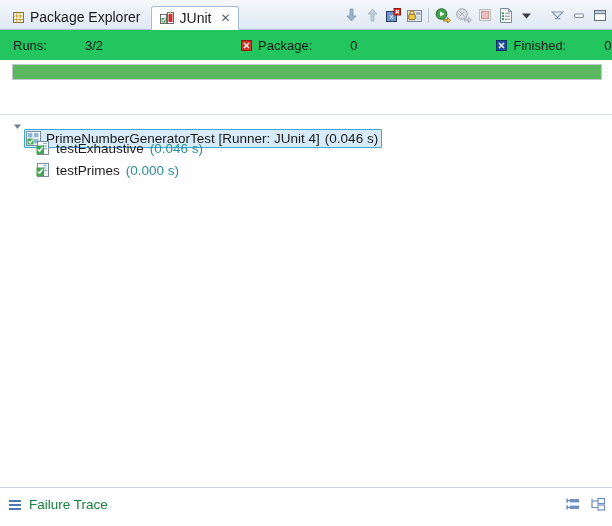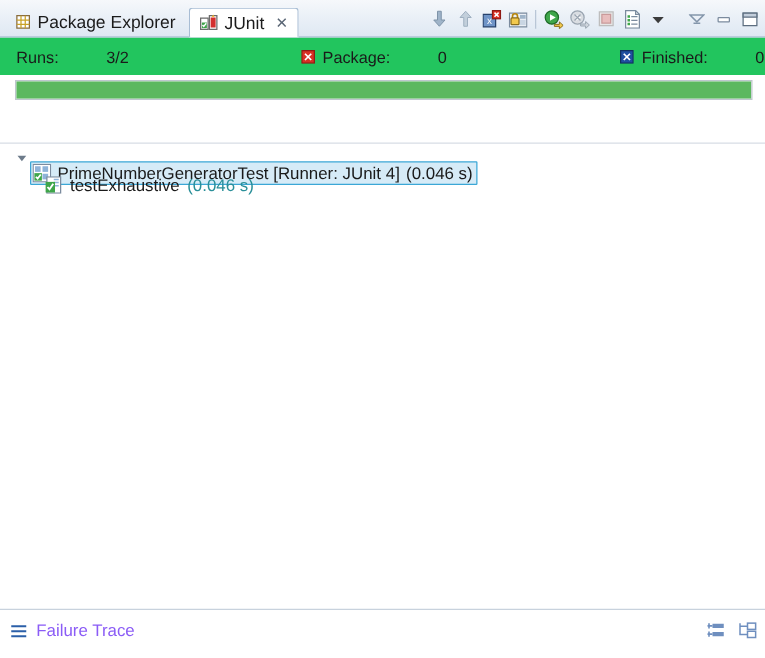--- a/index.html
+++ b/index.html
@@ -201,21 +201,21 @@
     left: 0; right: 0; bottom: 0;
     height: 31px;
     background: #ffffff;
     display: flex;
     align-items: center;
     padding-left: 8px;
     box-sizing: border-box;
   }
   .footer-title {
     font-size: 13.5px;
-    color: #8b5cf6;
+    color: #15803d;
     margin-left: 7px;
   }
   .footer-tools {
     position: absolute;
     right: 6px;
     top: 0; bottom: 0;
     display: flex;
     align-items: center;
     gap: 8px;
   }
@@ -461,20 +461,37 @@
             <line x1="7" y1="7.5" x2="11" y2="7.5" stroke="#8fb4d9" stroke-width="1.2"></line>
             <rect x="0.5" y="4.5" width="7.5" height="8.5" fill="#3fa64a"></rect>
             <polyline points="2,8.6 3.6,10.4 6.6,6" fill="none" stroke="#ffffff" stroke-width="1.5"></polyline>
           </svg>
         </span>
         <span class="tname">testExhaustive</span>
         <span class="ttime">(0.046 s)</span>
       </span>
     </div>
 
+    <div class="trow">
+      <span class="indent"></span>
+      <span class="tplain">
+        <span class="ico">
+          <svg width="14" height="14" viewBox="0 0 14 14">
+            <rect x="1.5" y="0.5" width="11" height="13" fill="#ffffff" stroke="#7b8b9e" stroke-width="1"></rect>
+            <line x1="7" y1="2.5" x2="11" y2="2.5" stroke="#8fb4d9" stroke-width="1.2"></line>
+            <line x1="7" y1="5" x2="11" y2="5" stroke="#8fb4d9" stroke-width="1.2"></line>
+            <line x1="7" y1="7.5" x2="11" y2="7.5" stroke="#8fb4d9" stroke-width="1.2"></line>
+            <rect x="0.5" y="4.5" width="7.5" height="8.5" fill="#3fa64a"></rect>
+            <polyline points="2,8.6 3.6,10.4 6.6,6" fill="none" stroke="#ffffff" stroke-width="1.5"></polyline>
+          </svg>
+        </span>
+        <span class="tname">testPrimes</span>
+        <span class="ttime">(0.000 s)</span>
+      </span>
+    </div>
 
   </div>
 
   <div class="footer">
     <span class="ico">
       <svg width="14" height="12" viewBox="0 0 14 12">
         <line x1="1" y1="2" x2="13" y2="2" stroke="#2b5fa8" stroke-width="1.7"></line>
         <line x1="1" y1="6" x2="13" y2="6" stroke="#2b5fa8" stroke-width="1.7"></line>
         <line x1="1" y1="10" x2="13" y2="10" stroke="#2b5fa8" stroke-width="1.7"></line>
       </svg>

